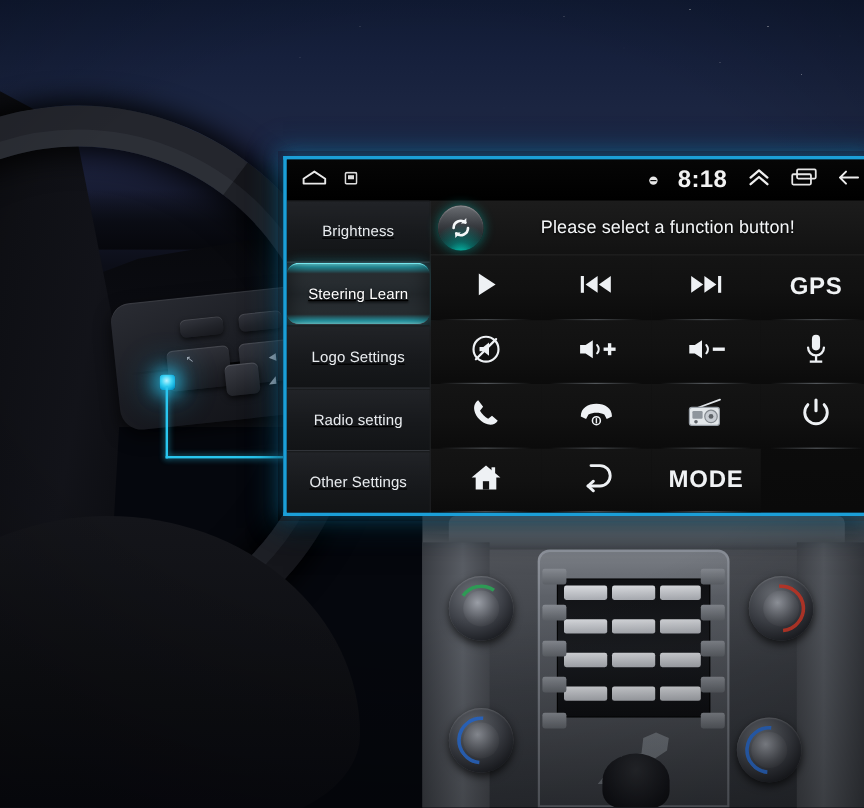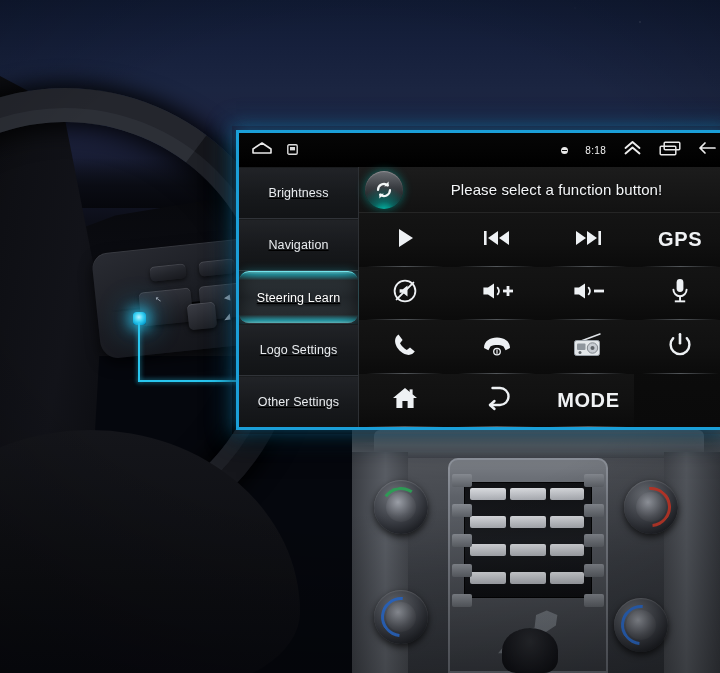--- a/index.html
+++ b/index.html
@@ -237,21 +237,21 @@
   
   .statusbar {
     height:34px; flex:0 0 34px;
     background: linear-gradient(180deg,#060606 0%, #000 100%);
     display:flex; align-items:center;
     padding:0 8px 0 12px;
     position:relative;
   }
   .sb-left { display:flex; align-items:center; gap:14px; }
   .sb-right { display:flex; align-items:center; gap:17px; margin-left:auto; padding-right:2px; }
-  .sb-time { color:#f2f2f2; font-size:10px; font-weight:normal; letter-spacing:.3px; }
+  .sb-time { color:#f2f2f2; font-size:20px; font-weight:bold; letter-spacing:.3px; }
   .sb-ico { display:block; }
   .sb-dot {
     width:7px; height:7px; border-radius:50%;
     background:#e8e8e8; position:relative;
   }
   .sb-dot::after{
     content:""; position:absolute; left:1px; top:3px; width:5px; height:1.5px; background:#111;
   }
 
   
@@ -461,28 +461,28 @@
           </span>
         </div>
       </div>
 
       <div class="body">
 
         <div class="sidebar">
           <div class="side-item">
             <span>Brightness</span>
           </div>
-          <div class="side-item">
-            <span>Navigation</span>
-          </div>
           <div class="side-item active">
             <span>Steering Learn</span>
           </div>
           <div class="side-item">
             <span>Logo Settings</span>
+          </div>
+          <div class="side-item">
+            <span>Radio setting</span>
           </div>
           <div class="side-item">
             <span>Other Settings</span>
           </div>
         </div>
 
         <div class="content">
 
           <div class="content-head">
             <div class="reset-btn">

